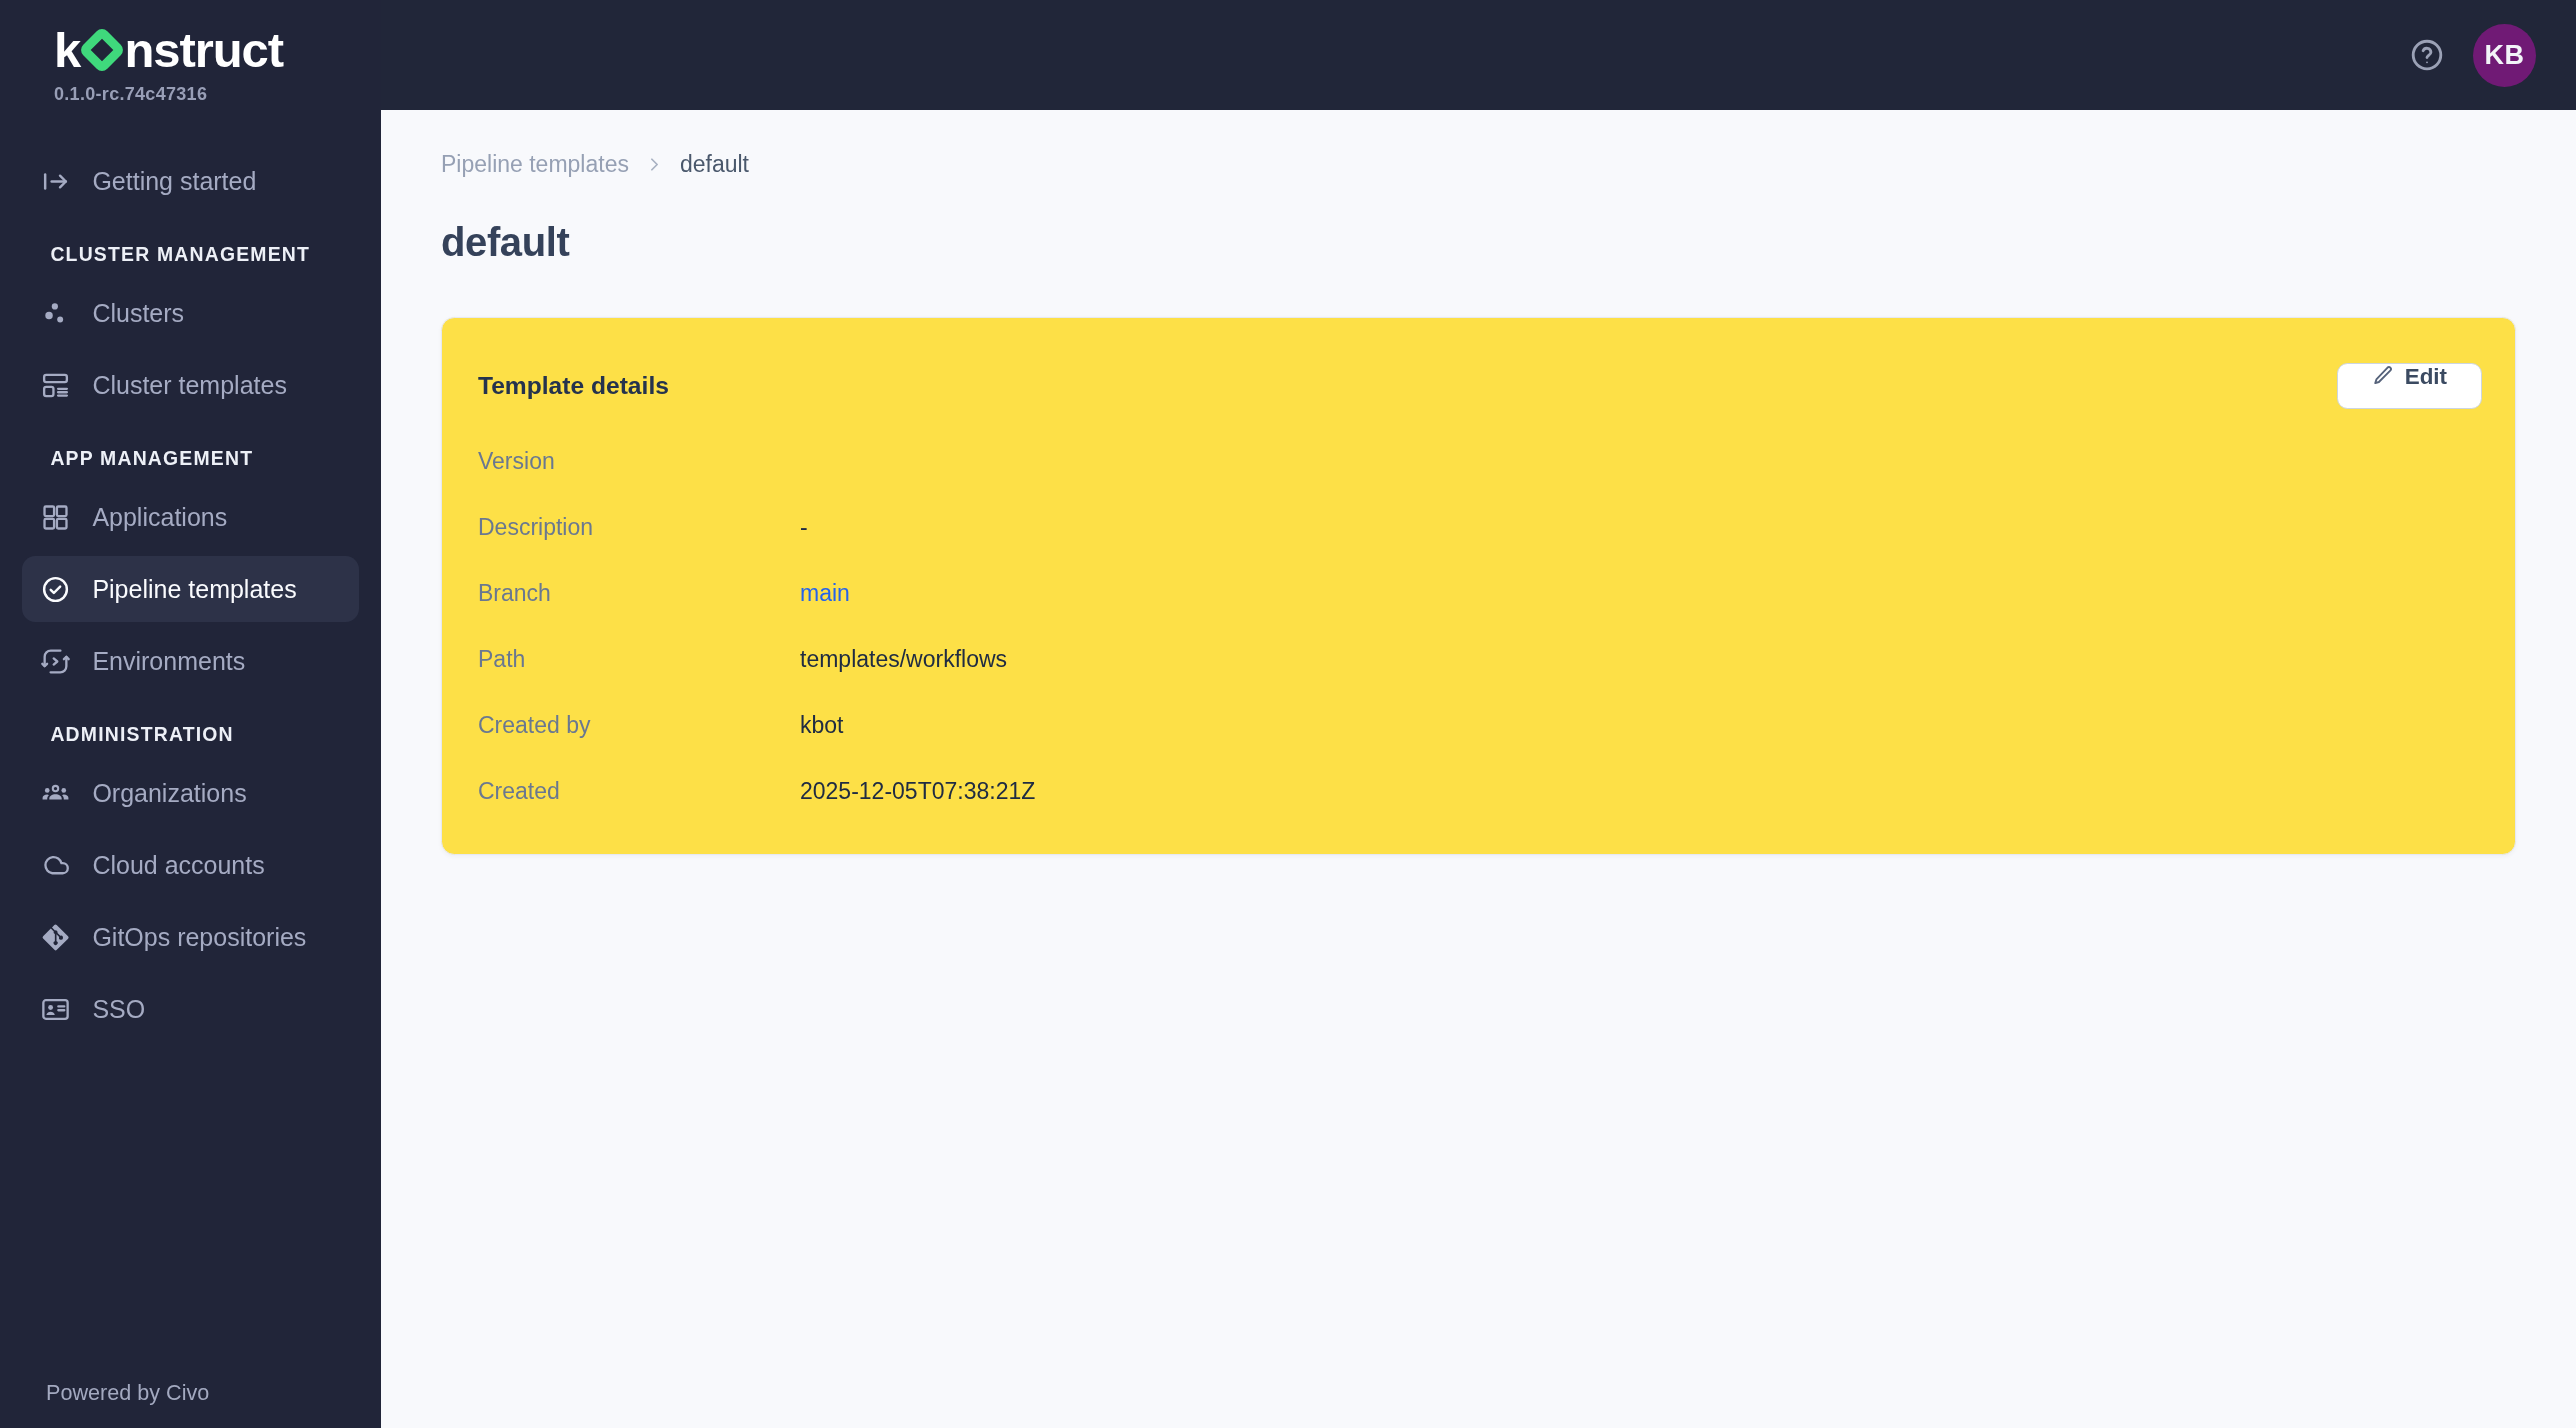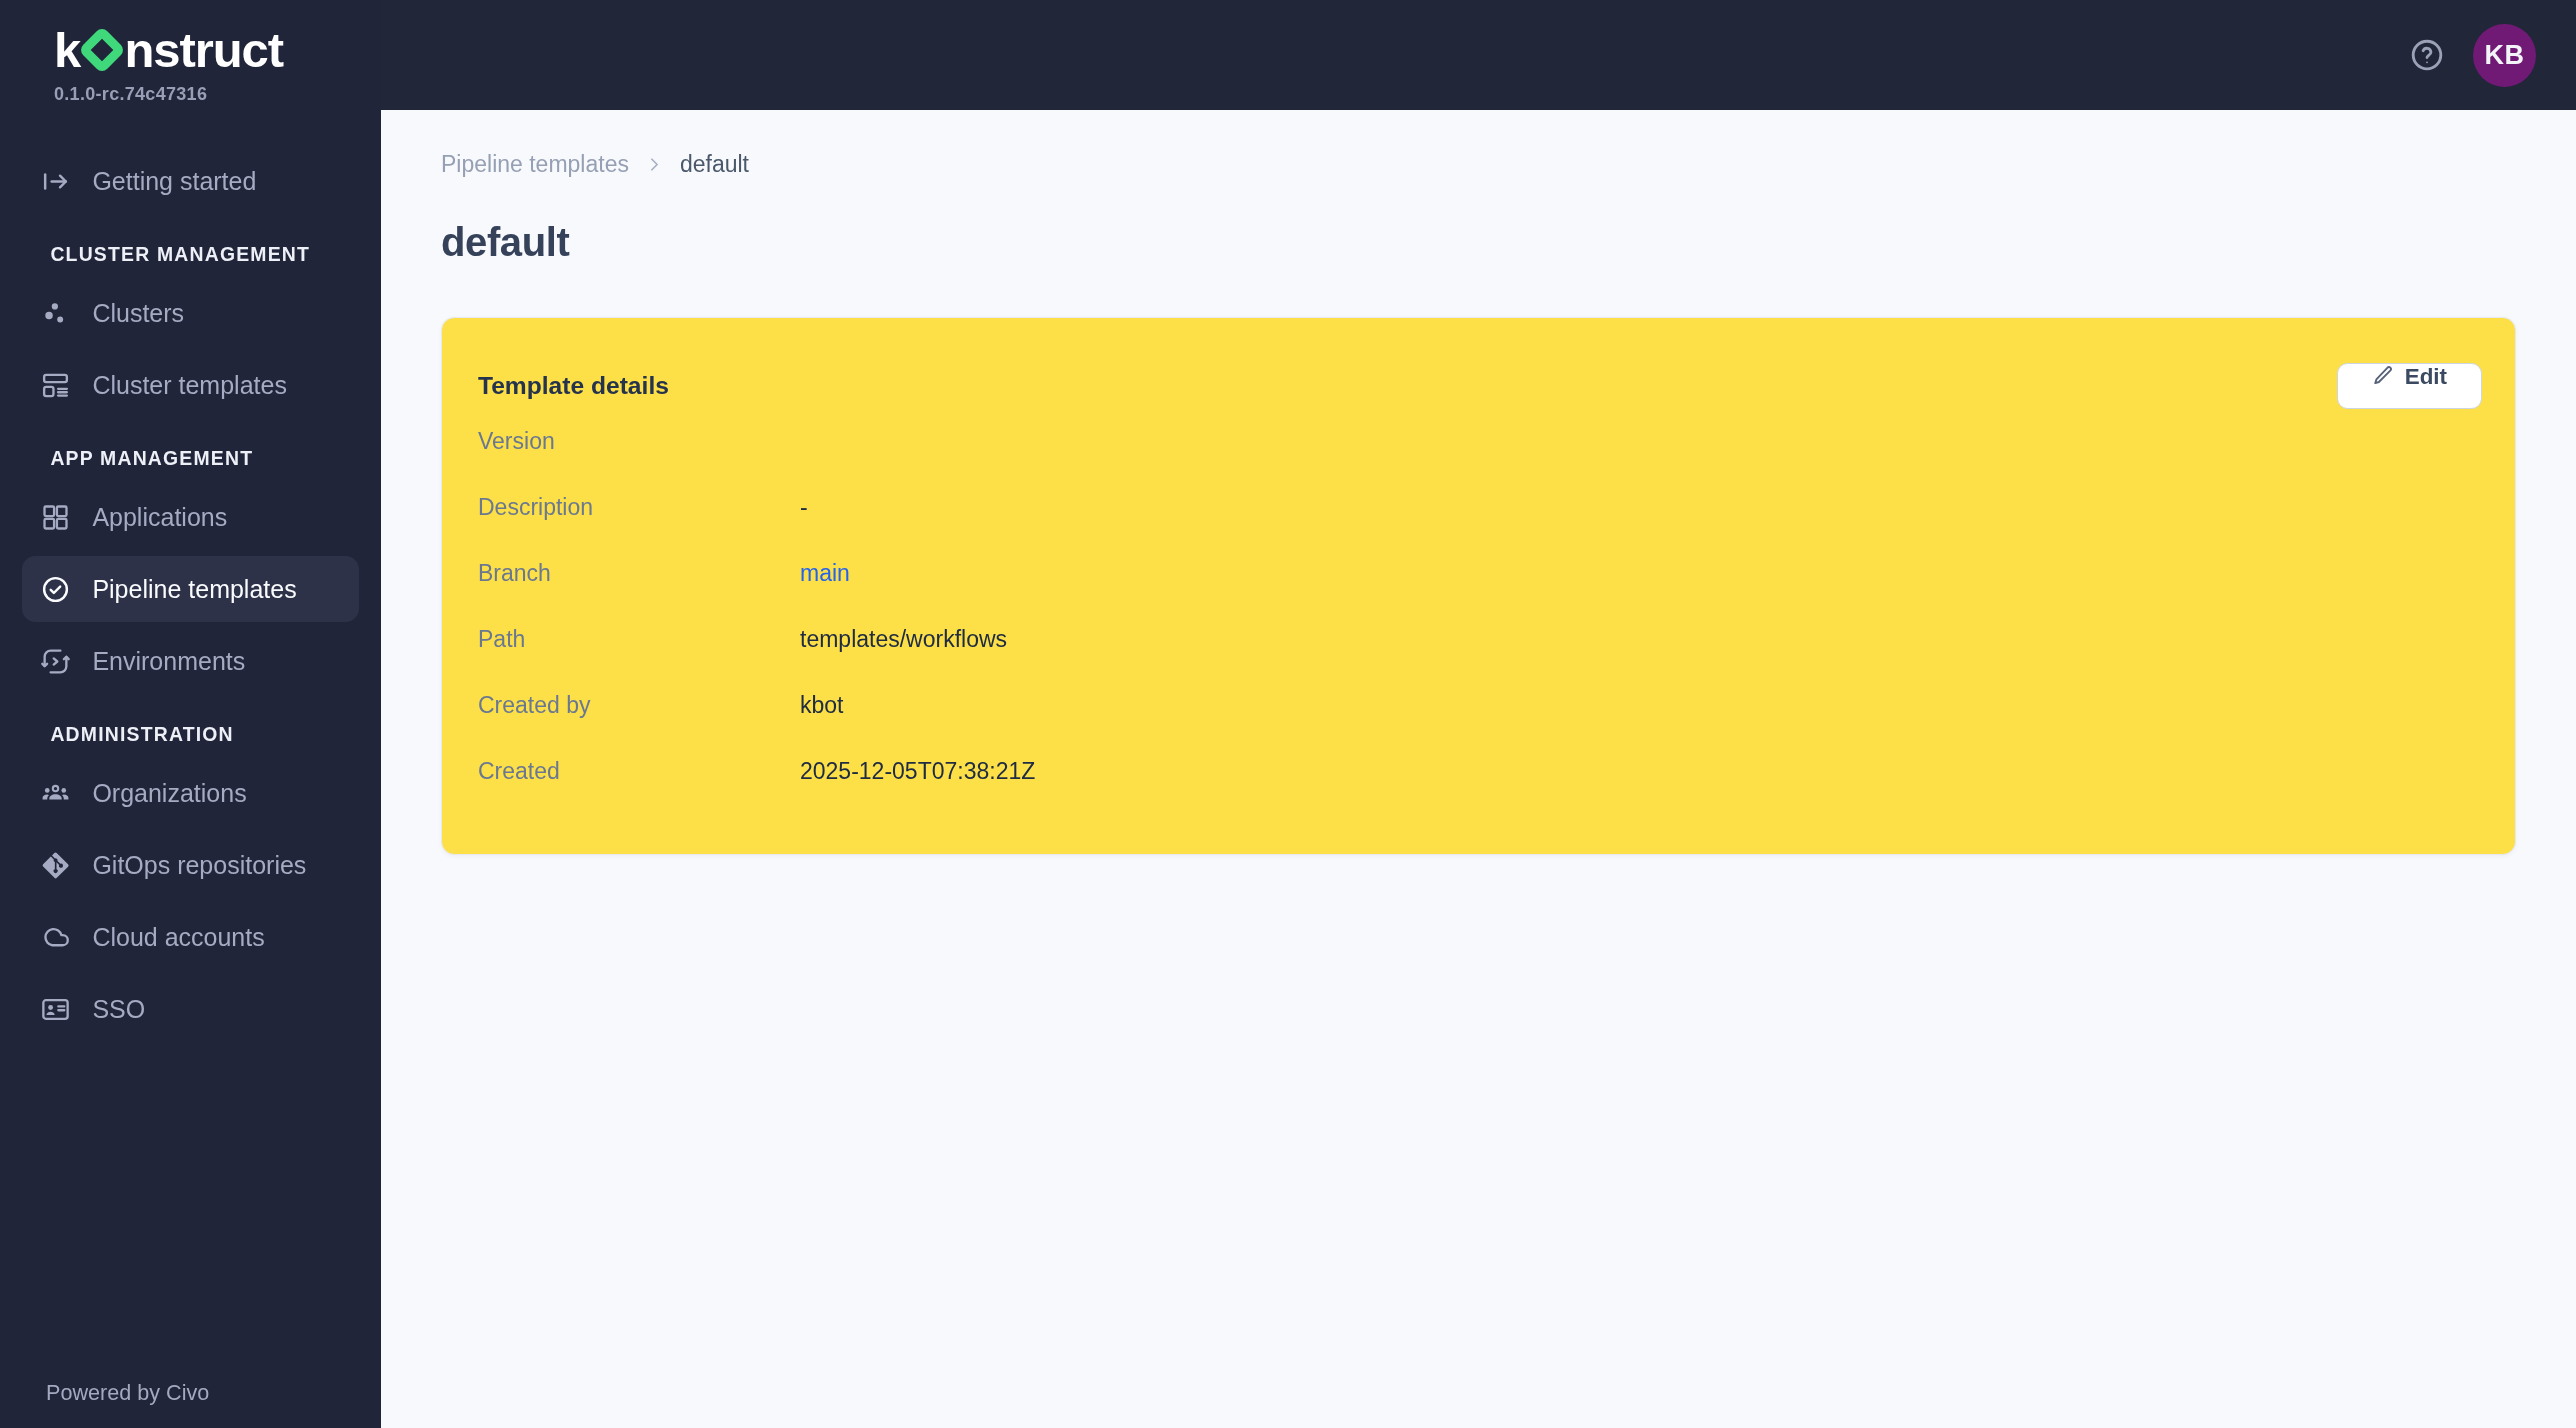--- a/index.html
+++ b/index.html
@@ -88,21 +88,21 @@
   .card-title { font-size: 24.6px; font-weight: 600; color: #25334d; }
   .edit-btn {
     height: 46px; padding: 0 34px;
     display: flex; align-items: flex-start; gap: 10.4px;
     background: #ffffff; border: 1.5px solid #ccd5e1; border-radius: 10.4px;
     font-family: "Liberation Sans", sans-serif;
     font-size: 22.4px; font-weight: 700; color: #3b4a61; cursor: pointer;
   }
   .edit-btn svg { width: 22.4px; height: 22.4px; color: #55627a; }
   .fields { margin-top: 19.4px; }
-  .field-row { height: 66px; display: flex; align-items: flex-start; font-size: 23px; }
+  .field-row { height: 66px; display: flex; align-items: center; font-size: 23px; }
   .field-label { width: 322px; flex-shrink: 0; color: #6a7890; }
   .field-value { color: #202c42; }
   .field-value.link { color: #2563eb; cursor: pointer; }
 </style>
 </head>
 <body>
 
 <div class="app">
 
   <aside class="sidebar">
@@ -180,30 +180,30 @@
             <circle cx="12" cy="8.2" r="2.1" fill="none" stroke="currentColor" stroke-width="1.6"></circle>
             <circle cx="5.6" cy="9.6" r="1.8"></circle>
             <circle cx="18.4" cy="9.6" r="1.8"></circle>
             <path d="M12 12.6c-2.7 0-4.8 1.5-4.8 3.3v.8h9.6v-.8c0-1.8-2.1-3.3-4.8-3.3z"></path>
             <path d="M5.6 12.8c-2 0-3.6 1.1-3.6 2.5v1.4h3.6v-.8c0-1 .5-1.9 1.3-2.6a5 5 0 0 0-1.3-.5z"></path>
             <path d="M18.4 12.8c2 0 3.6 1.1 3.6 2.5v1.4h-3.6v-.8c0-1-.5-1.9-1.3-2.6a5 5 0 0 1 1.3-.5z"></path>
           </svg>
         <span>Organizations</span>
       </div>
       <div class="nav-item">
+        <svg class="nav-icon" viewBox="0 0 24 24" fill="none" stroke="currentColor" stroke-width="1.8" stroke-linecap="round" stroke-linejoin="round">
+            <path d="M17.6 10.2h-1A6.3 6.3 0 1 0 9.5 18h8.1a3.9 3.9 0 0 0 0-7.8z"></path>
+          </svg>
+        <span>Cloud accounts</span>
+      </div>
+      <div class="nav-item">
         <svg class="nav-icon" viewBox="0 0 24 24" fill="currentColor">
             <path d="M21.7 11.1 12.9 2.3a1.3 1.3 0 0 0-1.8 0L9.3 4.2l2.3 2.3a1.55 1.55 0 0 1 1.96 1.97l2.2 2.2a1.55 1.55 0 1 1-.93.88l-2.05-2.05v5.4a1.55 1.55 0 1 1-1.28-.05V9.3a1.55 1.55 0 0 1-.84-2.03l-2.27-2.3-5.98 6a1.3 1.3 0 0 0 0 1.8l8.8 8.8a1.3 1.3 0 0 0 1.8 0l8.74-8.67a1.3 1.3 0 0 0 0-1.8z"></path>
           </svg>
         <span>GitOps repositories</span>
-      </div>
-      <div class="nav-item">
-        <svg class="nav-icon" viewBox="0 0 24 24" fill="none" stroke="currentColor" stroke-width="1.8" stroke-linecap="round" stroke-linejoin="round">
-            <path d="M17.6 10.2h-1A6.3 6.3 0 1 0 9.5 18h8.1a3.9 3.9 0 0 0 0-7.8z"></path>
-          </svg>
-        <span>Cloud accounts</span>
       </div>
       <div class="nav-item">
         <svg class="nav-icon" viewBox="0 0 24 24" fill="none" stroke="currentColor" stroke-width="1.8" stroke-linecap="round">
             <rect x="2.6" y="4.8" width="18.8" height="14.4" rx="2"></rect>
             <circle cx="8.2" cy="10.4" r="1.9" fill="currentColor" stroke="none"></circle>
             <path d="M4.9 16.2c.5-1.6 1.8-2.5 3.3-2.5s2.8.9 3.3 2.5z" fill="currentColor" stroke="none"></path>
             <path d="M14.2 9.6h4.6M14.2 12.6h4.6"></path>
           </svg>
         <span>SSO</span>
       </div>

